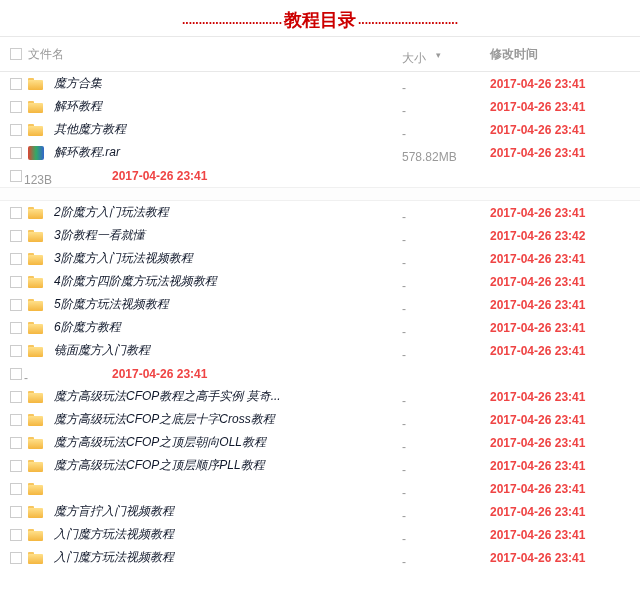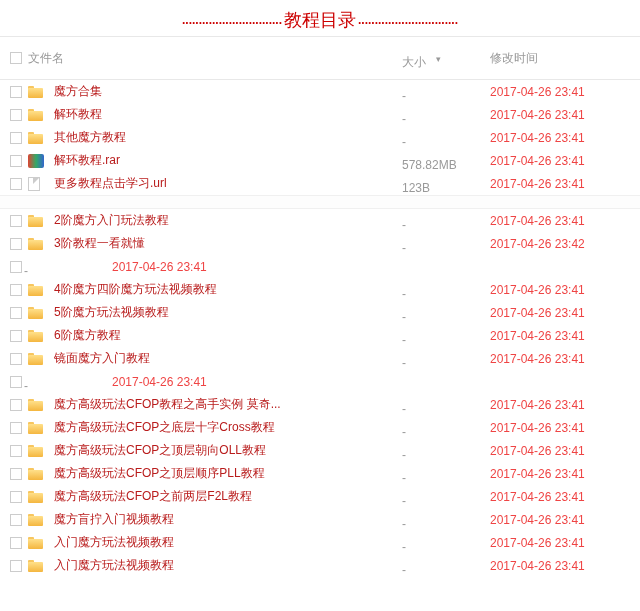--- a/index.html
+++ b/index.html
@@ -20,31 +20,31 @@
       color: #cc0000;
       font-weight: bold;
       letter-spacing: 0;
       font-size: 12px;
       white-space: nowrap;
       overflow: hidden;
     }
     .title-text {
       color: #cc0000;
       font-size: 18px;
-      font-weight: normal;
+      font-weight: bold;
       padding: 0 2px;
       white-space: nowrap;
     }
     .table {
       width: 100%;
     }
     .header-row {
       display: flex;
       align-items: center;
-      height: 44px;
+      height: 36px;
       border-top: 1px solid #e8e8e8;
       border-bottom: 1px solid #e8e8e8;
       color: #999;
       font-size: 12px;
     }
     .col-check {
       width: 24px;
       display: flex;
       align-items: center;
       justify-content: center;
@@ -62,20 +62,21 @@
       text-align: left;
       padding-right: 6px;
       display: flex;
       align-items: flex-start;
       gap: 4px;
       margin-top: 8px;
     }
     .col-date {
       width: 150px;
       text-align: left;
+      font-weight: bold;
     }
     .row {
       display: flex;
       align-items: center;
       height: 23px;
       font-size: 12px;
       color: #555;
     }
     .gap-row {
       height: 14px;
@@ -135,21 +136,22 @@
     .icon-url::after {
       content: "";
       position: absolute;
       top: 0; right: 0;
       border-width: 3px;
       border-style: solid;
       border-color: #ccc #fff #fff #ccc;
     }
     .name-text {
       padding-left: 6px;
-      color: #b91c1c;
+      color: #0f172a;
+      font-style: italic;
     }
     .size-text { color: #999; }
     .date-text { color: #ef4444; }
     .sort-arrow {
       font-size: 9px;
       color: #999;
       margin-left: 6px;
     }
   </style>
 </head>
@@ -228,24 +230,20 @@
         </div>
         <div class="col-size">
           <span class="size-text">578.82MB</span>
         </div>
         <div class="col-date"><span class="date-text">2017-04-26 23:41</span></div>
       </div>
       <div class="row">
         <div class="col-check">
           <span class="checkbox"></span>
         </div>
-        <div class="col-name">
-          <span class="icon icon-url"></span>
-          <span class="name-text">更多教程点击学习.url</span>
-        </div>
         <div class="col-size">
           <span class="size-text">123B</span>
         </div>
         <div class="col-date"><span class="date-text">2017-04-26 23:41</span></div>
       </div>
     </div>
   <div class="gap-row"></div>
   <div id="group2">
       <div class="row">
         <div class="col-check">
@@ -270,20 +268,24 @@
         </div>
         <div class="col-size">
           <span class="size-text">-</span>
         </div>
         <div class="col-date"><span class="date-text">2017-04-26 23:42</span></div>
       </div>
       <div class="row">
         <div class="col-check">
           <span class="checkbox"></span>
         </div>
+        <div class="col-name">
+          <span class="icon icon-folder"></span>
+          <span class="name-text">3阶魔方入门玩法视频教程</span>
+        </div>
         <div class="col-size">
           <span class="size-text">-</span>
         </div>
         <div class="col-date"><span class="date-text">2017-04-26 23:41</span></div>
       </div>
       <div class="row">
         <div class="col-check">
           <span class="checkbox"></span>
         </div>
         <div class="col-name">
@@ -394,21 +396,20 @@
           <span class="size-text">-</span>
         </div>
         <div class="col-date"><span class="date-text">2017-04-26 23:41</span></div>
       </div>
       <div class="row">
         <div class="col-check">
           <span class="checkbox"></span>
         </div>
         <div class="col-name">
           <span class="icon icon-folder"></span>
-          <span class="name-text">魔方高级玩法CFOP之前两层F2L教程</span>
         </div>
         <div class="col-size">
           <span class="size-text">-</span>
         </div>
         <div class="col-date"><span class="date-text">2017-04-26 23:41</span></div>
       </div>
       <div class="row">
         <div class="col-check">
           <span class="checkbox"></span>
         </div>

